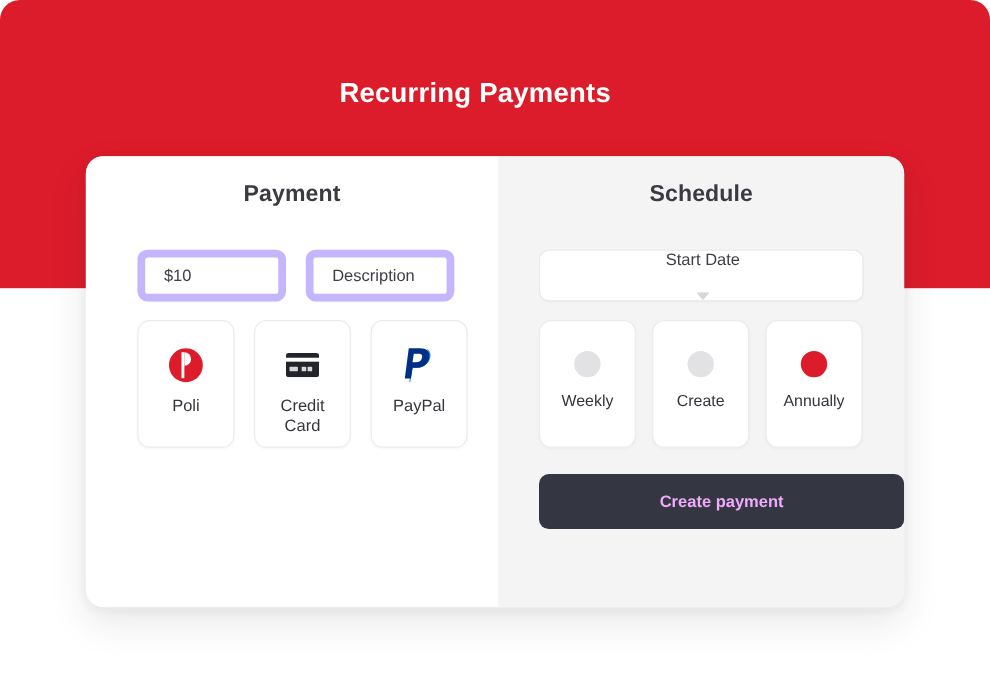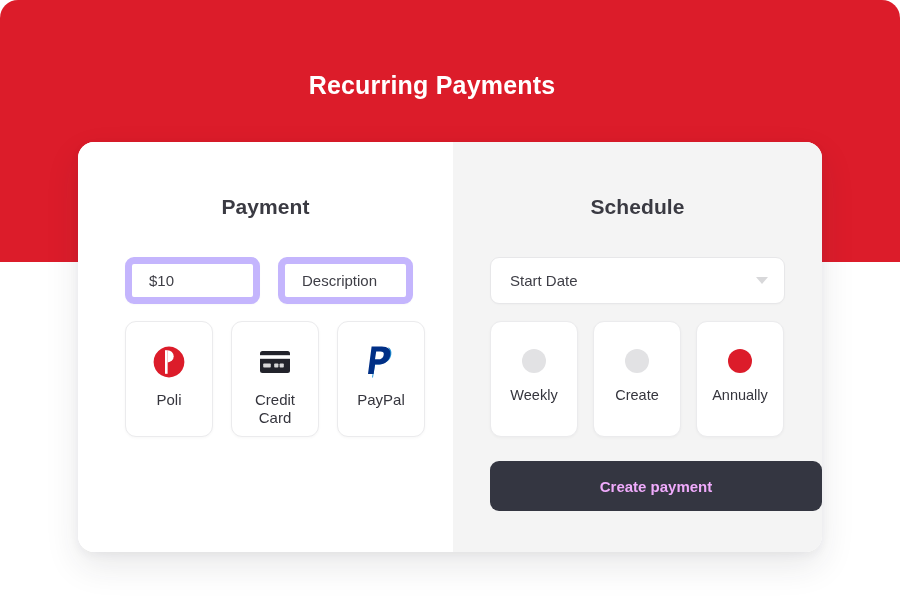--- a/index.html
+++ b/index.html
@@ -63,21 +63,21 @@
     width: 369px;
     background: #F4F4F4;
     position: relative;
   }
 
   .panel-heading {
     text-align: center;
     font-size: 21px;
     font-weight: bold;
     color: #3A3A42;
-    margin-top: 53px;
+    margin-top: 23px;
     letter-spacing: 0.1px;
   }
 
   
   .input-row {
     display: flex;
     gap: 18px;
     margin: 38px 0 0 47px;
   }
   .text-input {
@@ -159,20 +159,21 @@
     border-radius: 9px;
     background: #ffffff;
     box-sizing: border-box;
     display: flex;
     align-items: center;
     padding: 0 16px 0 19px;
     font-size: 15px;
     color: #3E3E46;
     justify-content: space-between;
     box-shadow: 0 1px 2px rgba(0,0,0,0.025);
+    flex-direction: column;
   }
   .caret {
     width: 0; height: 0;
     border-left: 6px solid transparent;
     border-right: 6px solid transparent;
     border-top: 7px solid #D8D8DA;
   }
 
   .freq-row {
     display: flex;

